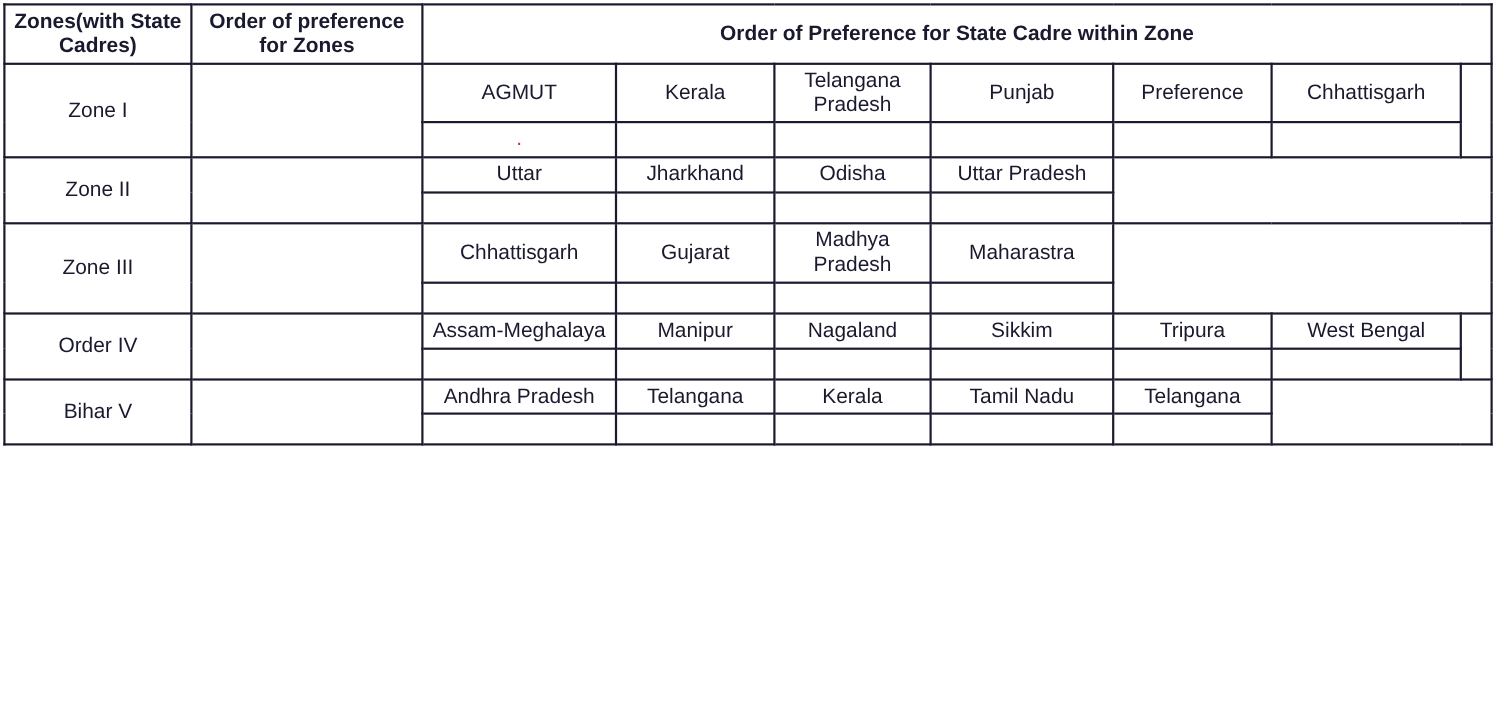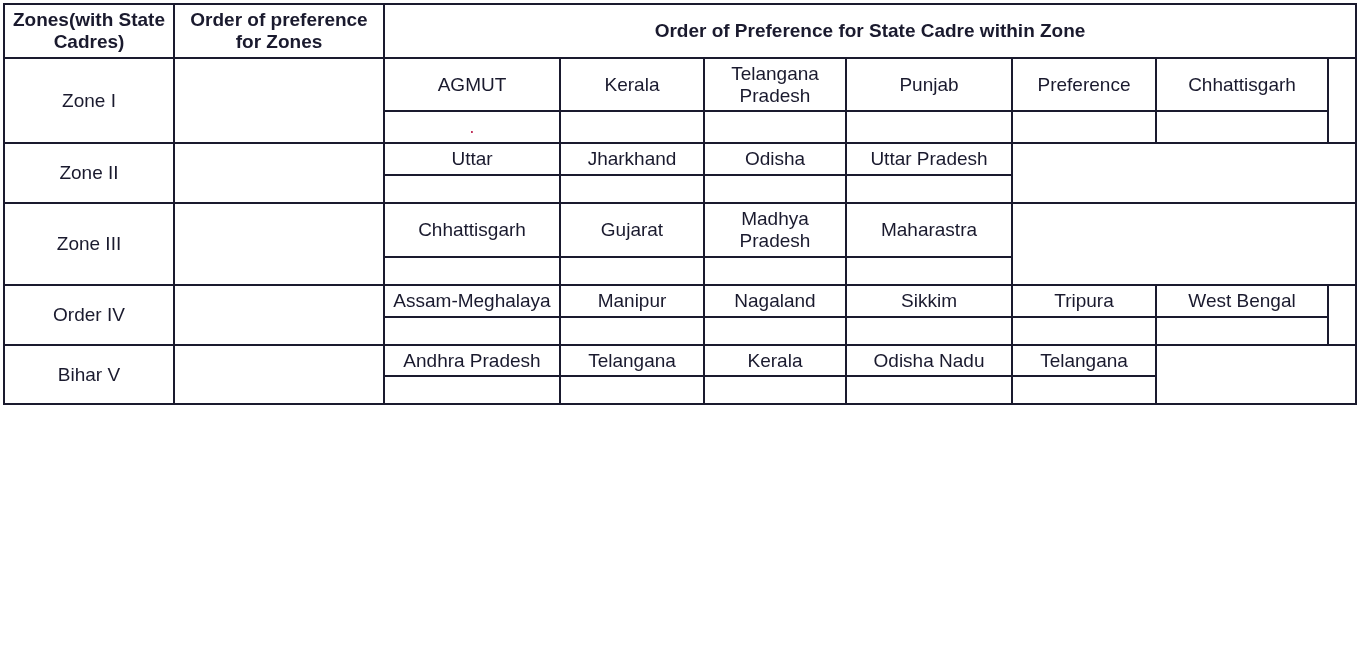--- a/index.html
+++ b/index.html
@@ -164,21 +164,21 @@
         <td class="blank-cell"></td>
         <td class="blank-cell"></td>
       </tr>
 
       <tr>
         <td class="zone-label" rowspan="2">Bihar V</td>
         <td rowspan="2"></td>
         <td class="state-cell">Andhra Pradesh</td>
         <td class="state-cell">Telangana</td>
         <td class="state-cell">Kerala</td>
-        <td class="state-cell">Odisha Nadu</td>
+        <td class="state-cell">Tamil Nadu</td>
         <td class="state-cell">Telangana</td>
         <td rowspan="2" colspan="2"></td>
       </tr>
       <tr class="blank-row">
         <td class="blank-cell"></td>
         <td class="blank-cell"></td>
         <td class="blank-cell"></td>
         <td class="blank-cell"></td>
         <td class="blank-cell"></td>
       </tr>

